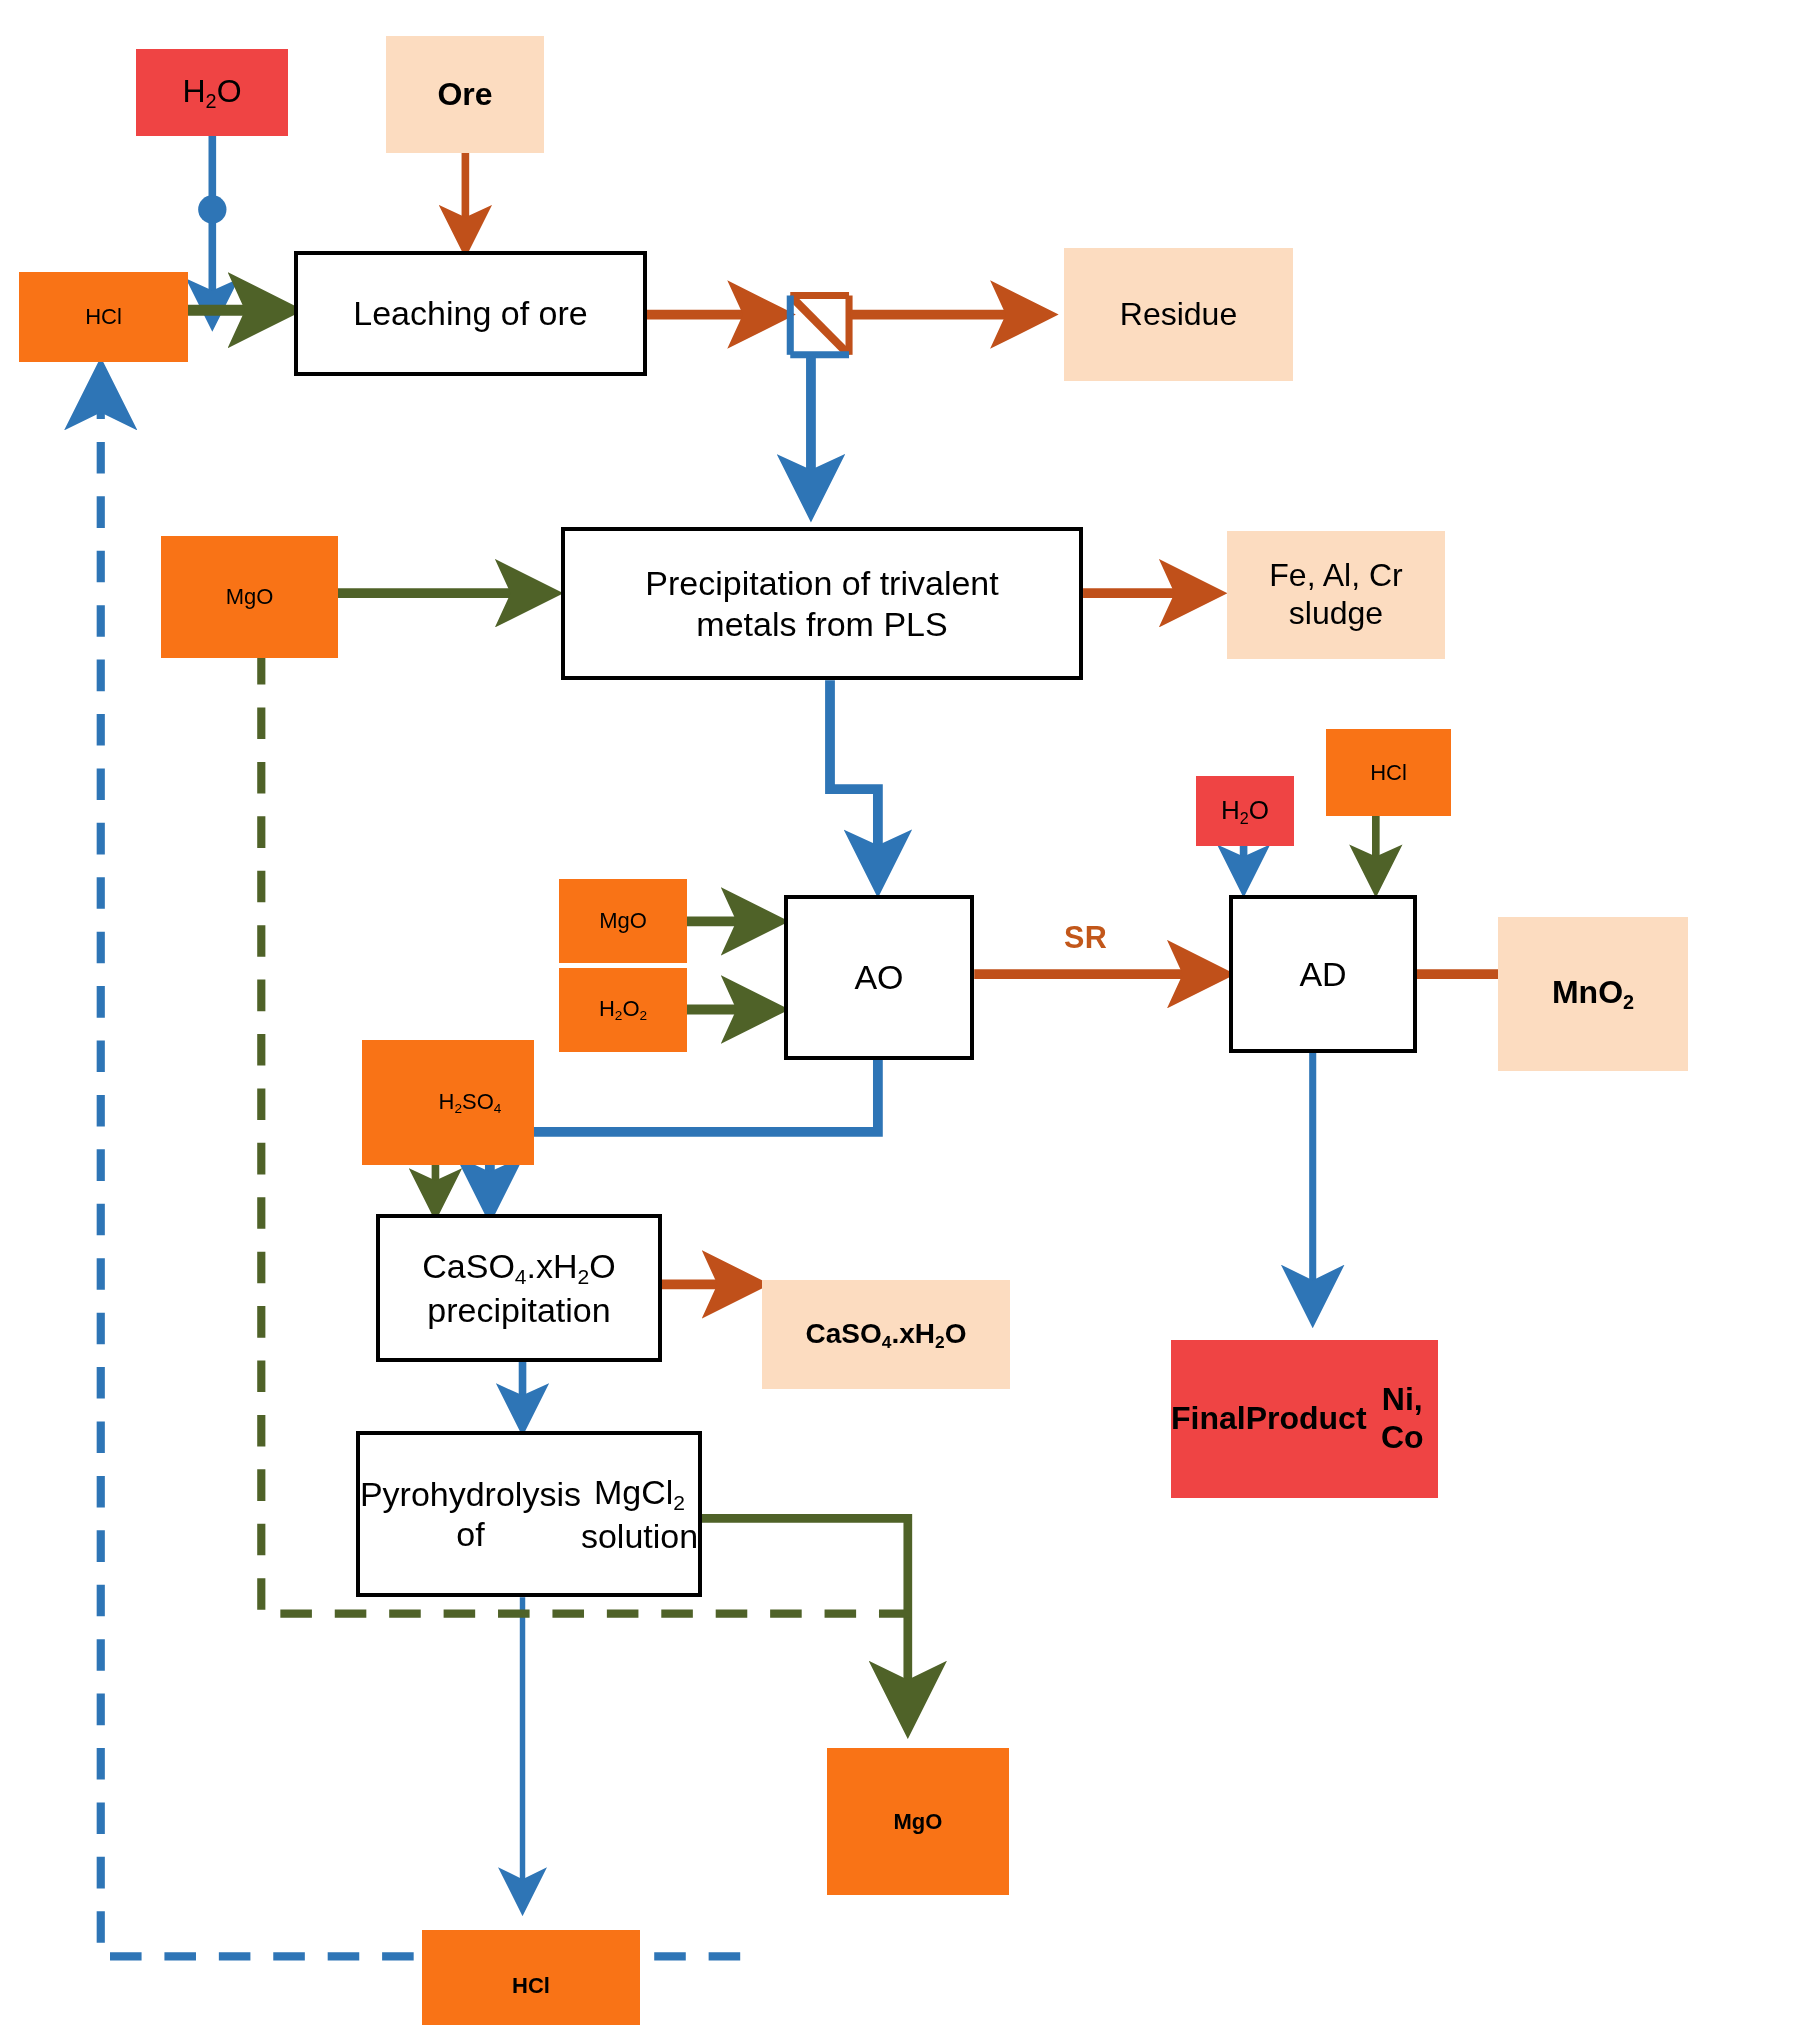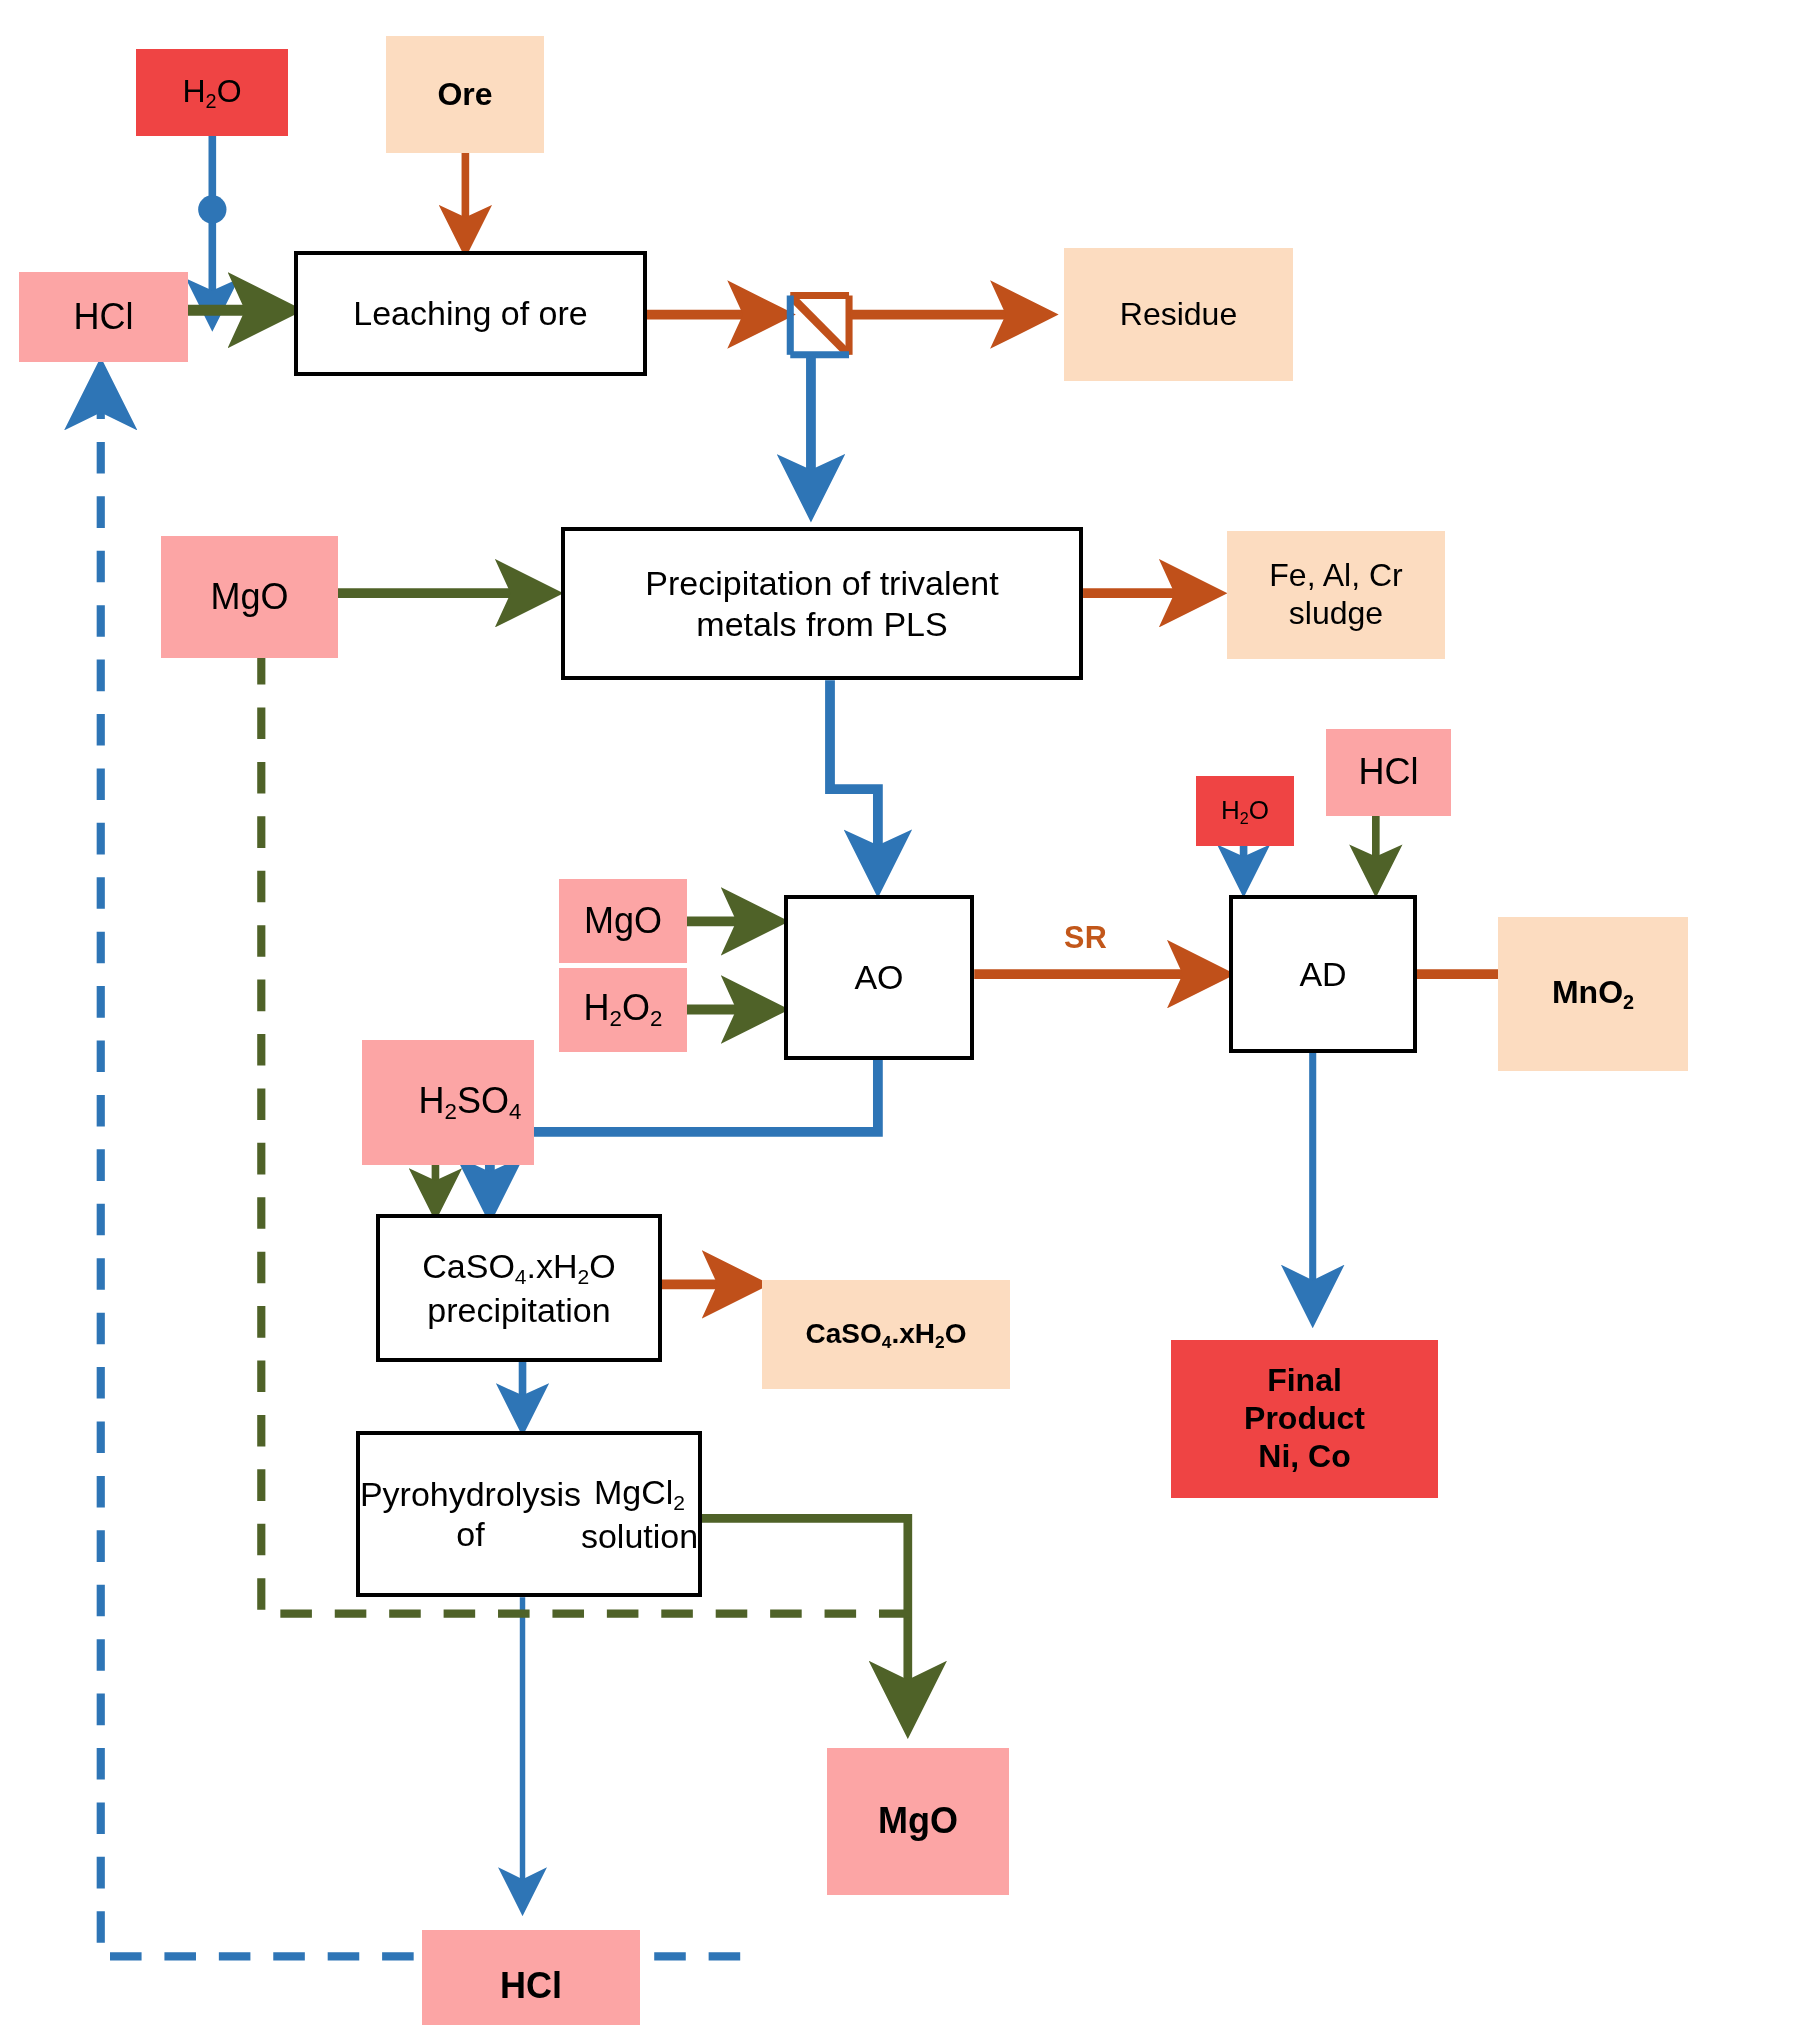--- a/index.html
+++ b/index.html
@@ -2,21 +2,21 @@
 <html style="font-size:8.7px"><head>
 <meta charset="utf-8">
 <style>
   html,body{margin:0;padding:0;background:#ffffff;}
   body{font-family:"Liberation Sans", sans-serif;}
   #stage{position:relative;width:1814px;height:2025px;background:#fff;overflow:hidden;}
   svg.edges{position:absolute;left:0;top:0;width:1814px;height:2025px;pointer-events:none;}
   .node{position:absolute;box-sizing:border-box;display:flex;align-items:center;justify-content:center;text-align:center;line-height:1.18;}
   .proc{background:#ffffff;border:4.9px solid #000000;color:#000;font-size:34px;}
   .mat-blue{background:#ef4444;color:#000;font-size:32px;}
-  .mat-green{background:#fca5a5;color:#000;font-size:36px;}
+  .mat-green{background:#f97316;color:#000;font-size:22px;}
   .mat-orange{background:#fcdcc0;color:#000;font-size:32px;}
   .bold{font-weight:bold;margin-top:20px;}
   .sr-label{position:absolute;color:#c2571a;font-weight:bold;font-size:30.5px;letter-spacing:0.5px;}
   sub{font-size:0.62em;vertical-align:-0.28em;}
   .ml{white-space:pre-line;}
 </style>
 </head>
 <body>
 
 <div id="stage">
@@ -201,21 +201,21 @@
   </div>
 
   <div class="node proc" style="left:1229px;top:895px;width:188px;height:158px;">
     <span>AD</span>
   </div>
 
   <div class="node mat-orange bold" style="left:1498px;top:897px;width:190px;height:154px;">
     <span>MnO<sub>2</sub></span>
   </div>
 
-  <div class="node mat-blue bold" style="left:1171px;top:1320px;width:267px;height:158px;flex-direction:column;">
+  <div class="node mat-blue bold" style="left:1171px;top:1320px;width:267px;height:158px;flex-direction:row;">
     <span>Final</span>
     <span>Product</span>
     <span>Ni, Co</span>
   </div>
 
   <div class="node mat-green" style="left:362px;top:1040px;width:172px;height:125px;padding-left:44px;">
     <span>H<sub>2</sub>SO<sub>4</sub></span>
   </div>
 
   <div class="node proc" style="left:376px;top:1214px;width:286px;height:148px;flex-direction:column;">

